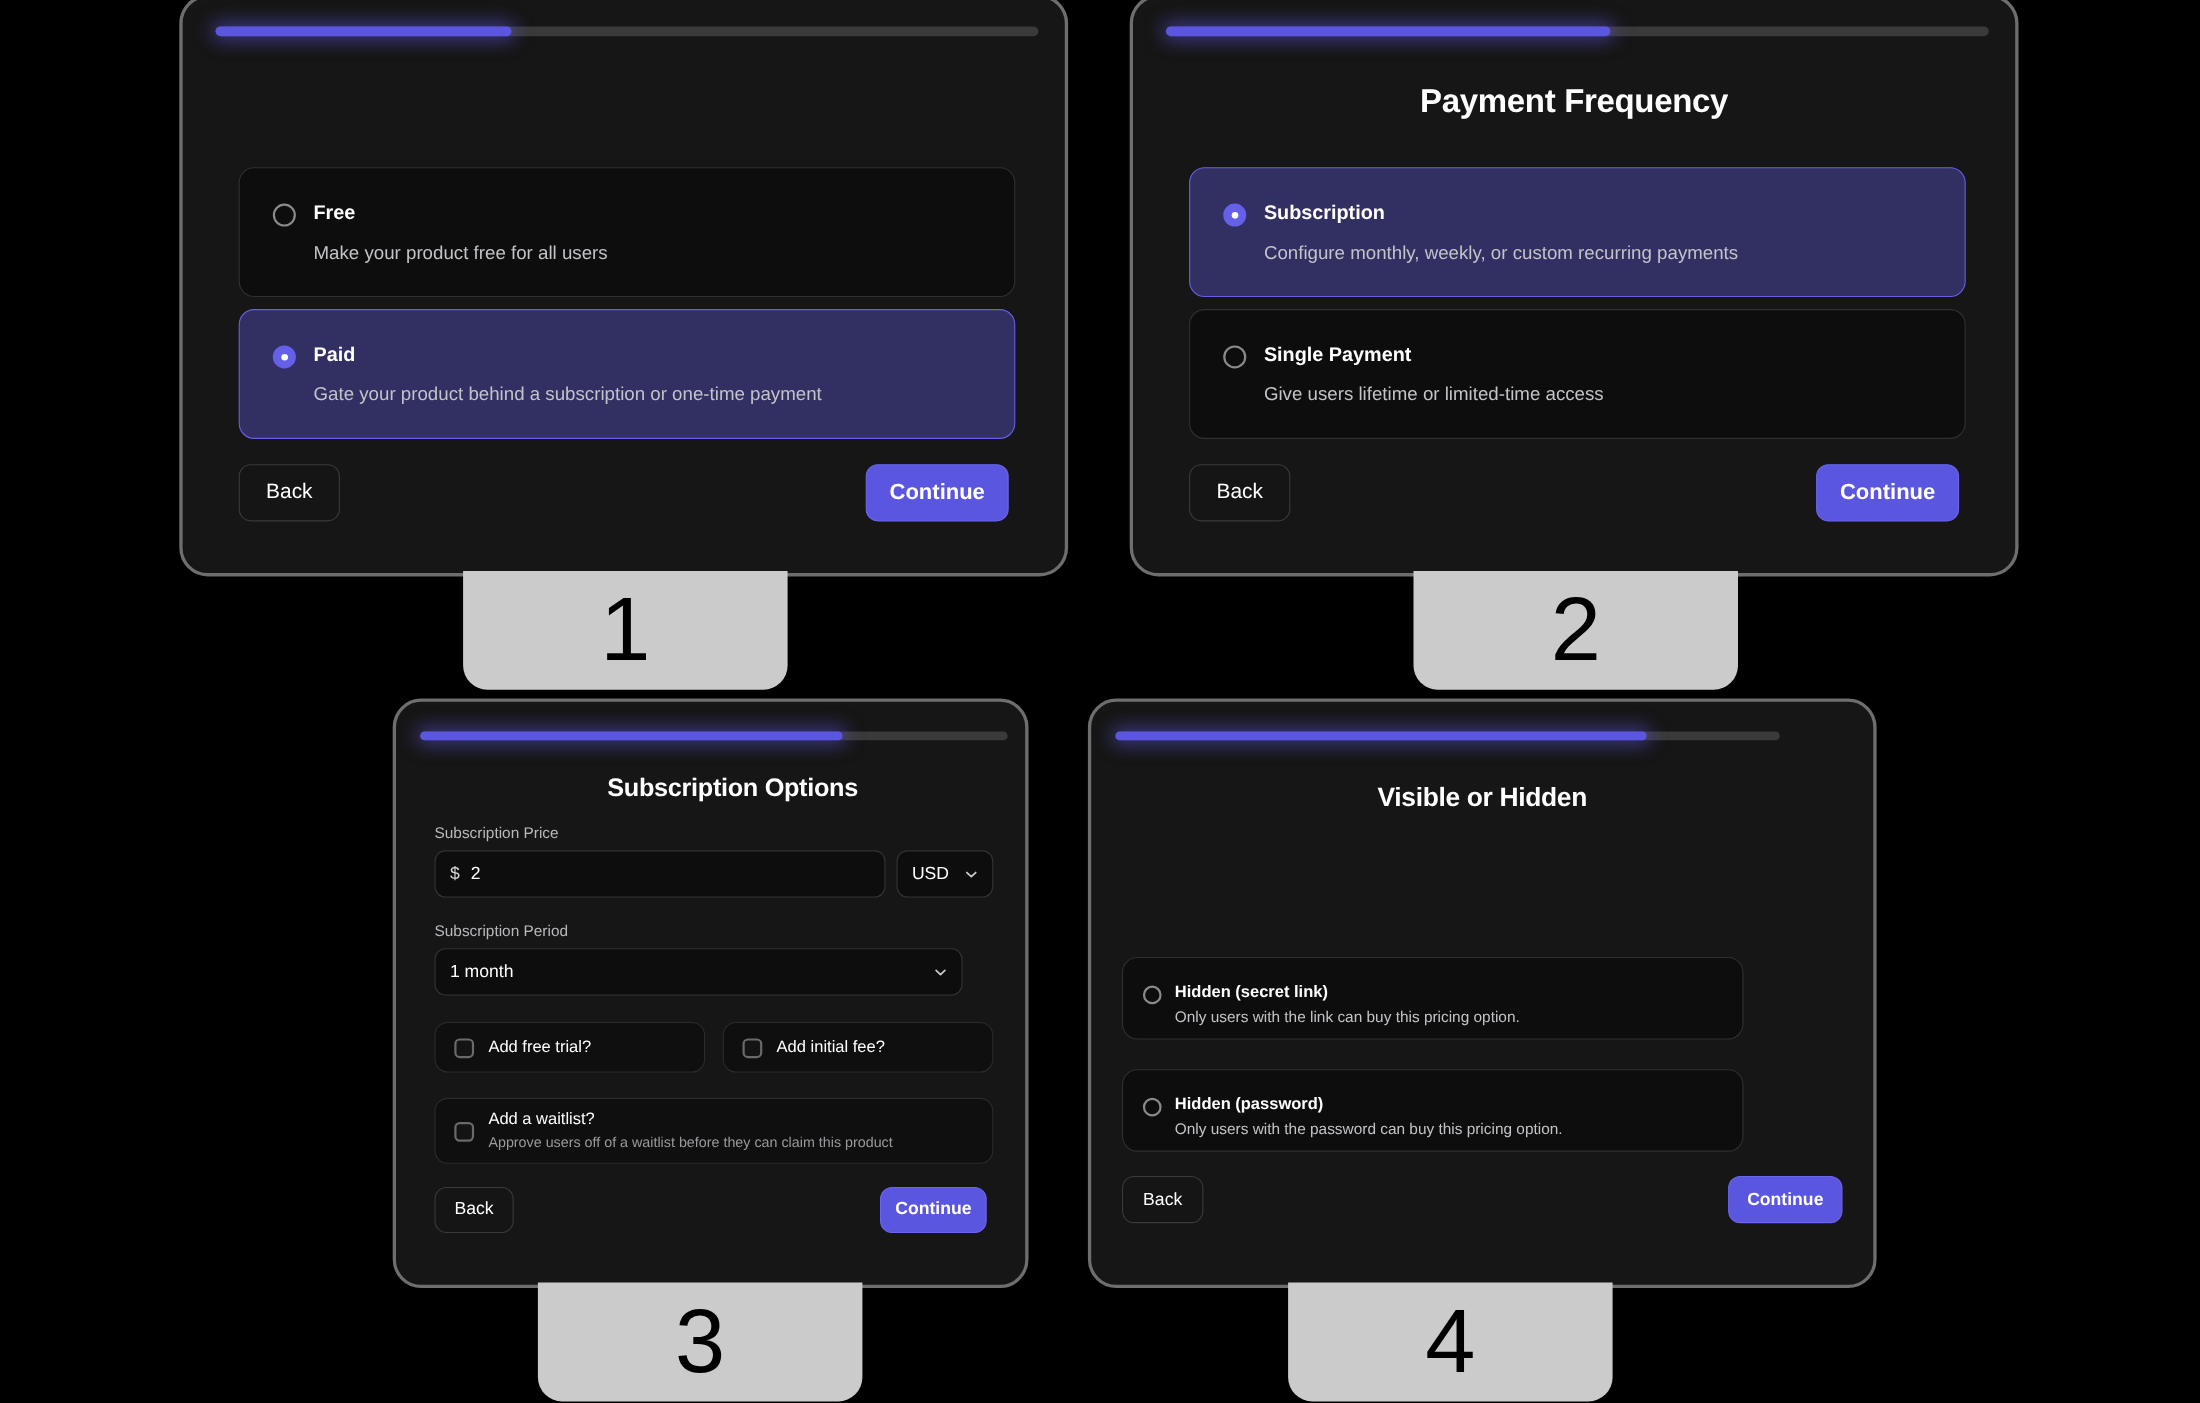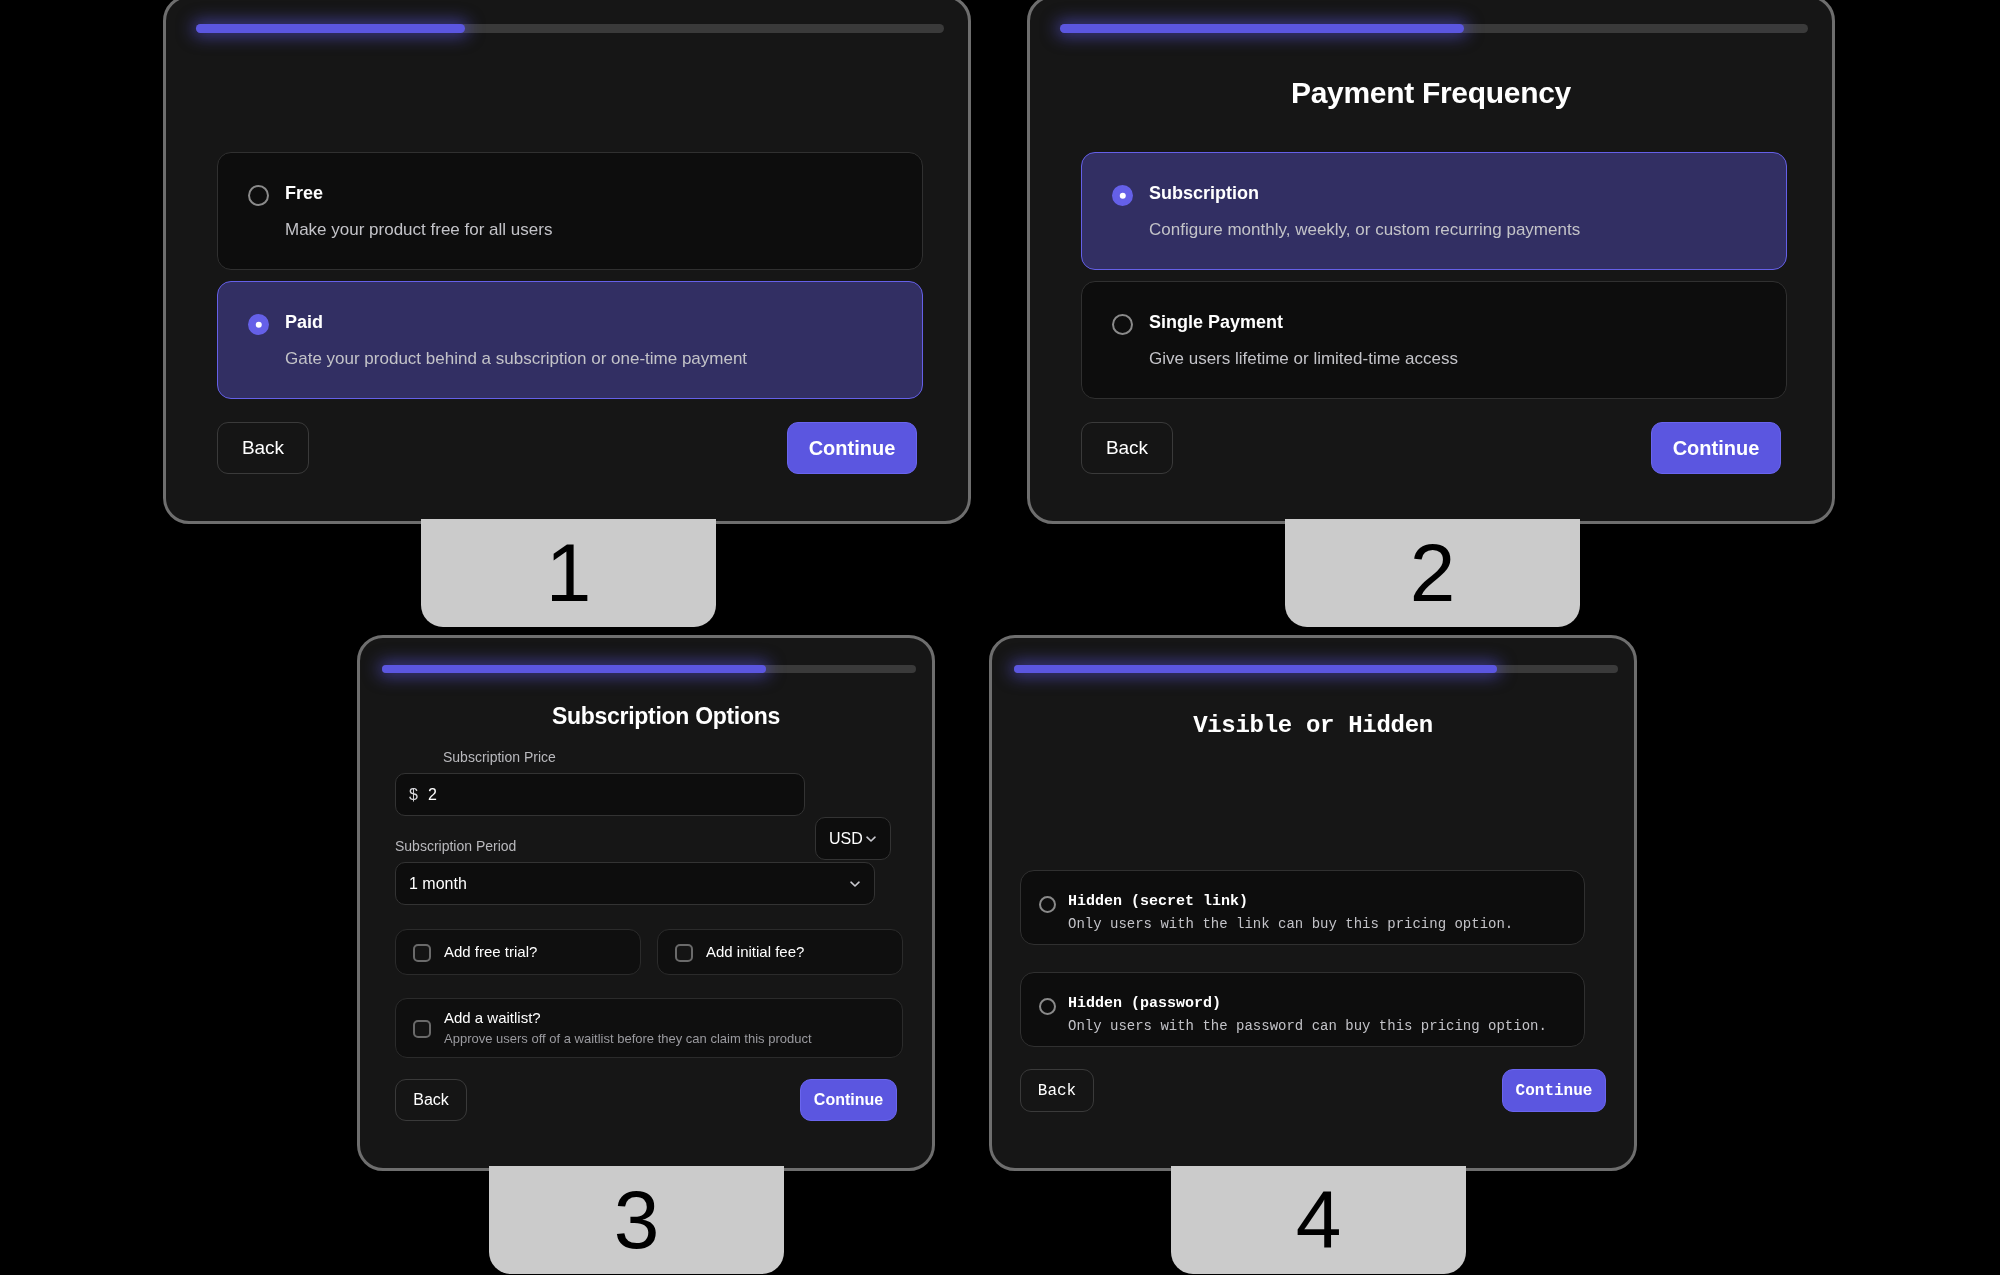--- a/index.html
+++ b/index.html
@@ -256,26 +256,26 @@
   <div class="badge" style="left:258px; top:524px; width:295px; height:108px; font-size:82px;">2</div>
 </div>
 
 <div class="panel" style="left:357px; top:635px;">
   <div class="card" style="width:578px; height:536px;">
     <div class="progress-wrap" style="left:22px; top:27px; width:534px; height:8px;">
       <div class="progress-fill" style="width:72%;"></div>
     </div>
     <div class="card-title" style="top:65px; font-size:23px;padding-left:40px;">Subscription Options</div>
 
-    <div class="field-label" style="left:35px; top:111px; font-size:14px;margin-left:48px;">Subscription Price</div>
+    <div class="field-label" style="left:35px; top:111px; font-size:14px;">Subscription Price</div>
     <div class="input-box" style="left:35px; top:135px; width:410px; height:43px;">
       <span class="input-prefix" style="font-size:16px;">$</span>
       <span class="input-value" style="font-size:16px;">2</span>
     </div>
-    <div class="select-box" style="left:455px; top:135px; width:76px; height:43px;margin-top:44px;">
+    <div class="select-box" style="left:455px; top:135px; width:88px; height:43px;">
       <span class="select-value" style="font-size:16px;">USD</span>
       <span class="chev">
         <svg width="14" height="14" viewBox="0 0 14 14">
             <path d="M3 5.2 L7 9 L11 5.2" fill="none" stroke="#c9c9cf" stroke-width="1.6" stroke-linecap="round" stroke-linejoin="round"></path>
           </svg>
       </span>
     </div>
 
     <div class="field-label" style="left:35px; top:200px; font-size:14px;">Subscription Period</div>
     <div class="select-box" style="left:35px; top:224px; width:480px; height:43px;">
@@ -302,21 +302,21 @@
       <div class="check-desc" style="left:48px; top:32px; font-size:13px;">Approve users off of a waitlist before they can claim this product</div>
     </div>
 
     <div class="btn btn-back" style="left:35px; top:441px; width:72px; height:42px; font-size:16px;">Back</div>
     <div class="btn btn-continue" style="right:35px; top:441px; width:97px; height:42px; font-size:16px;">Continue</div>
   </div>
   <div class="badge" style="left:132px; top:531px; width:295px; height:108px; font-size:82px;">3</div>
 </div>
 
 <div class="panel" style="left:989px; top:635px;">
-  <div class="card" style="width:648px; height:536px;font-family:Liberation Mono, monospace;">
+  <div class="card" style="width:717px; height:536px;">
     <div class="progress-wrap" style="left:22px; top:27px; width:604px; height:8px;">
       <div class="progress-fill" style="width:80%;"></div>
     </div>
     <div class="card-title" style="top:74px; font-size:24px;">Visible or Hidden</div>
 
 
     <div class="option" style="left:28px; top:232px; width:565px; height:75px;">
       <div class="radio" style="left:18px; top:25px; width:17px; height:17px;"></div>
       <div class="opt-label" style="left:47px; top:22px; font-size:15px;">Hidden (secret link)</div>
       <div class="opt-desc" style="left:47px; top:45px; font-size:14px;">Only users with the link can buy this pricing option.</div>

